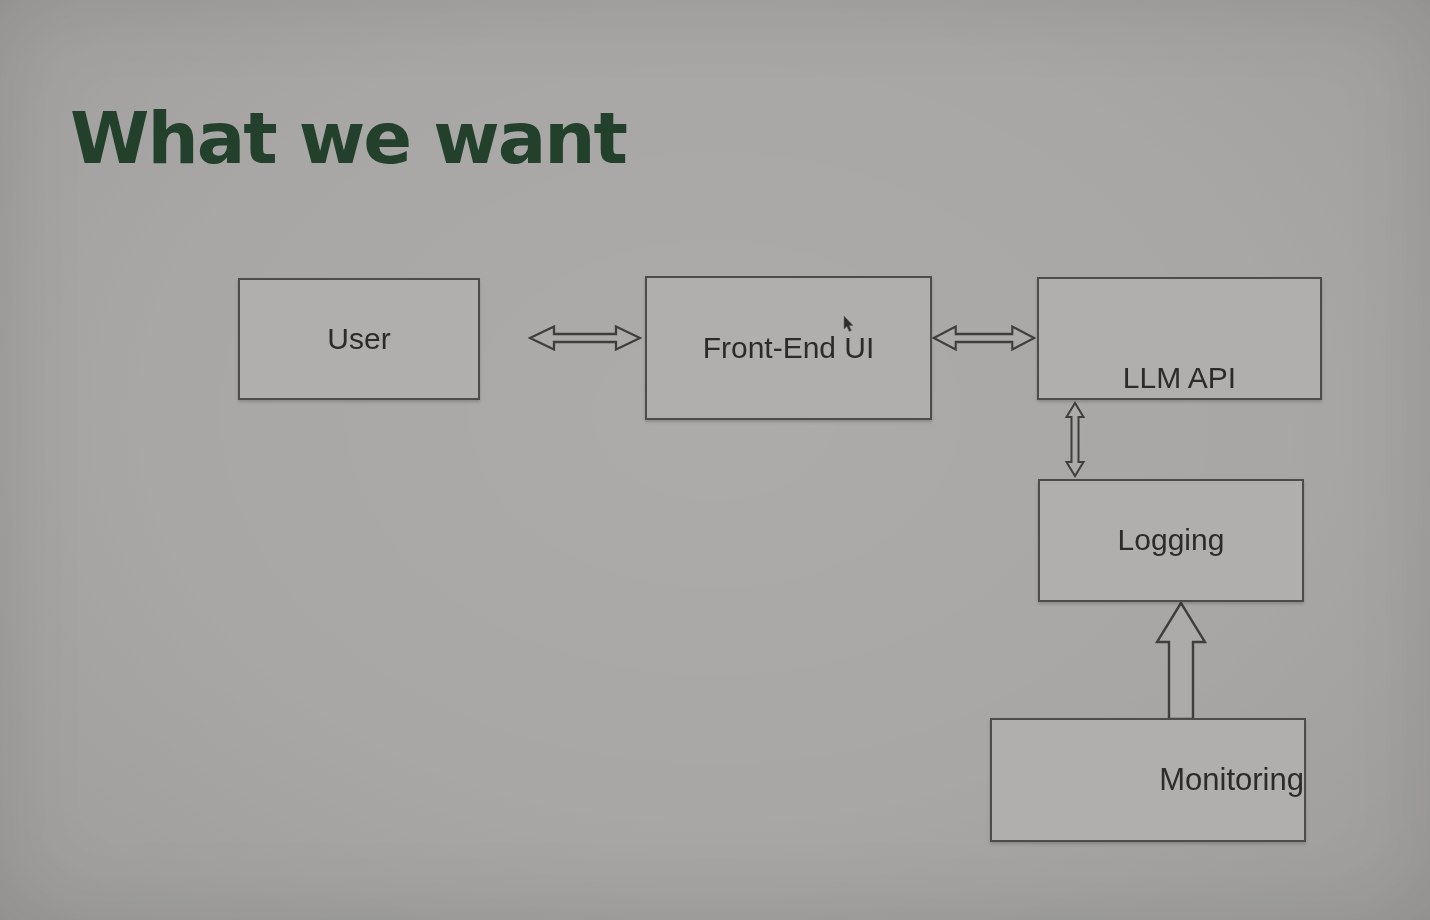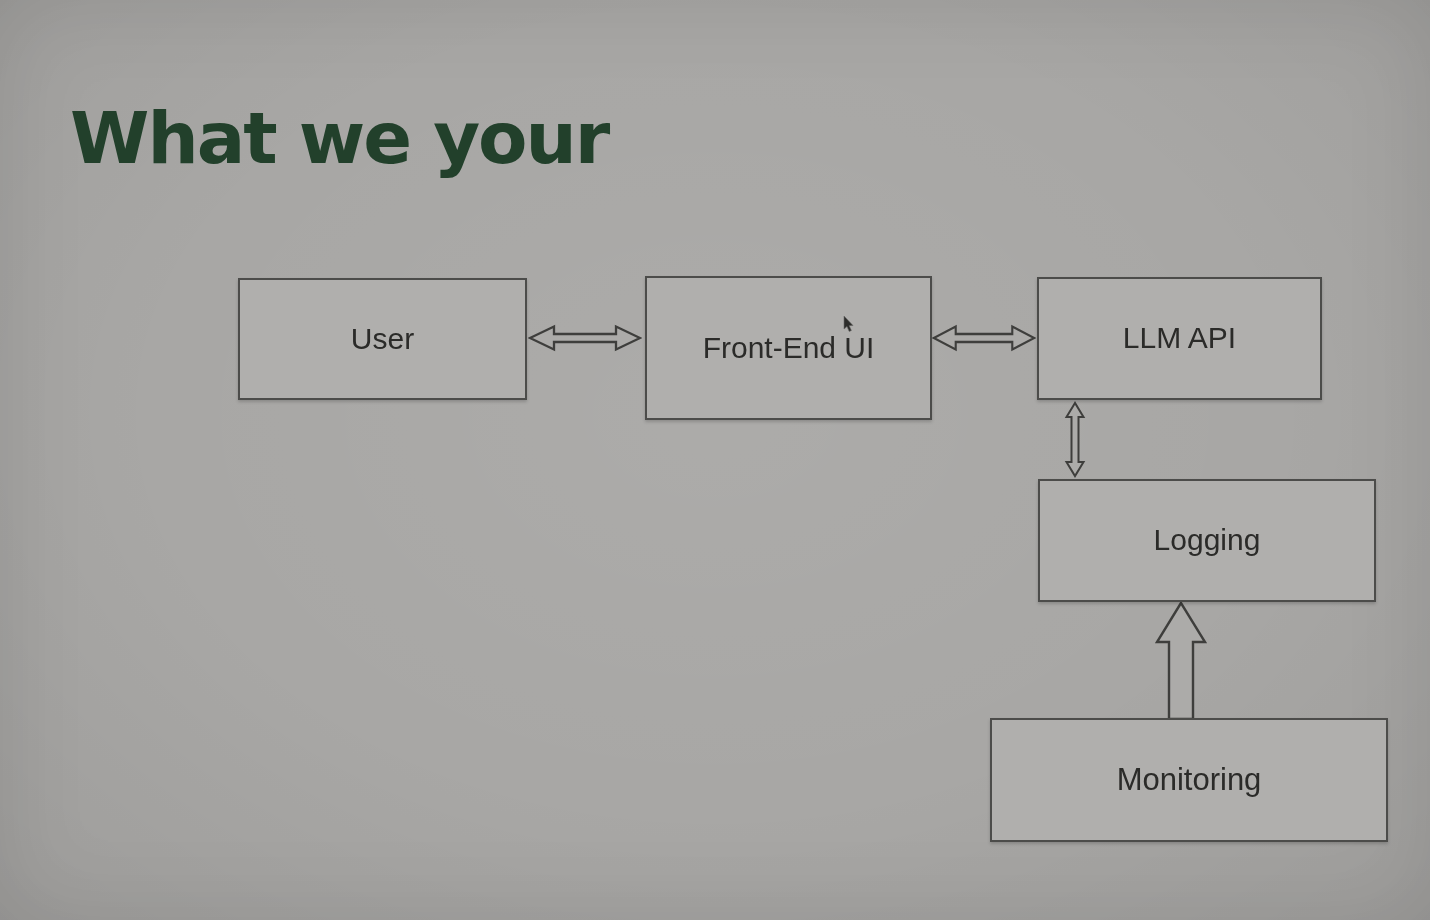--- a/index.html
+++ b/index.html
@@ -37,25 +37,25 @@
     box-shadow: 0 2px 3px rgba(0,0,0,0.18);
     display: flex;
     align-items: center;
     justify-content: center;
     text-align: center;
     color: var(--box-text, #2b2b29);
     font-size: 30px;
     line-height: 1.35;
     z-index: 2;
   }
-  .box-user      { left: 238px;  top: 278px; width: 289px; height: 122px; }
+  .box-user      { left: 238px;  top: 278px; width: 242px; height: 122px; }
   .box-frontend  { left: 645px;  top: 276px; width: 287px; height: 144px; }
-  .box-llm       { left: 1037px; top: 277px; width: 285px; height: 123px; }
-  .box-logging   { left: 1038px; top: 479px; width: 338px; height: 123px; }
-  .box-monitoring{ left: 990px;  top: 718px; width: 398px; height: 124px; font-size: 31px; }
+  .box-llm       { left: 1037px; top: 277px; width: 285px; height: 123px; align-items: flex-end; }
+  .box-logging   { left: 1038px; top: 479px; width: 266px; height: 123px; }
+  .box-monitoring{ left: 990px;  top: 718px; width: 316px; height: 124px; font-size: 31px; justify-content: flex-end; }
   .arrow {
     position: absolute;
     z-index: 1;
   }
   .arrow svg { display: block; width: 100%; height: 100%; }
   .arrow-user-frontend { left: 528px;  top: 323px; width: 114px; height: 30px; }
   .arrow-frontend-llm  { left: 932px;  top: 323px; width: 104px; height: 30px; }
   .arrow-llm-logging   { left: 1064px; top: 401px; width: 22px;  height: 77px; }
   .arrow-monitoring-logging { left: 1154px; top: 601px; width: 54px; height: 119px; }
   .cursor {
@@ -66,21 +66,21 @@
     height: 18px;
     z-index: 3;
   }
   .cursor svg { display: block; width: 100%; height: 100%; }
 </style>
 </head>
 <body>
 
 <div class="stage">
 
-  <h1 class="title">What we your</h1>
+  <h1 class="title">What we want</h1>
 
   <div>
 
     <div class="box box-user">
       <span>User</span>
     </div>
 
     <div class="box box-frontend">
       <span>Front-End UI</span>
     </div>

